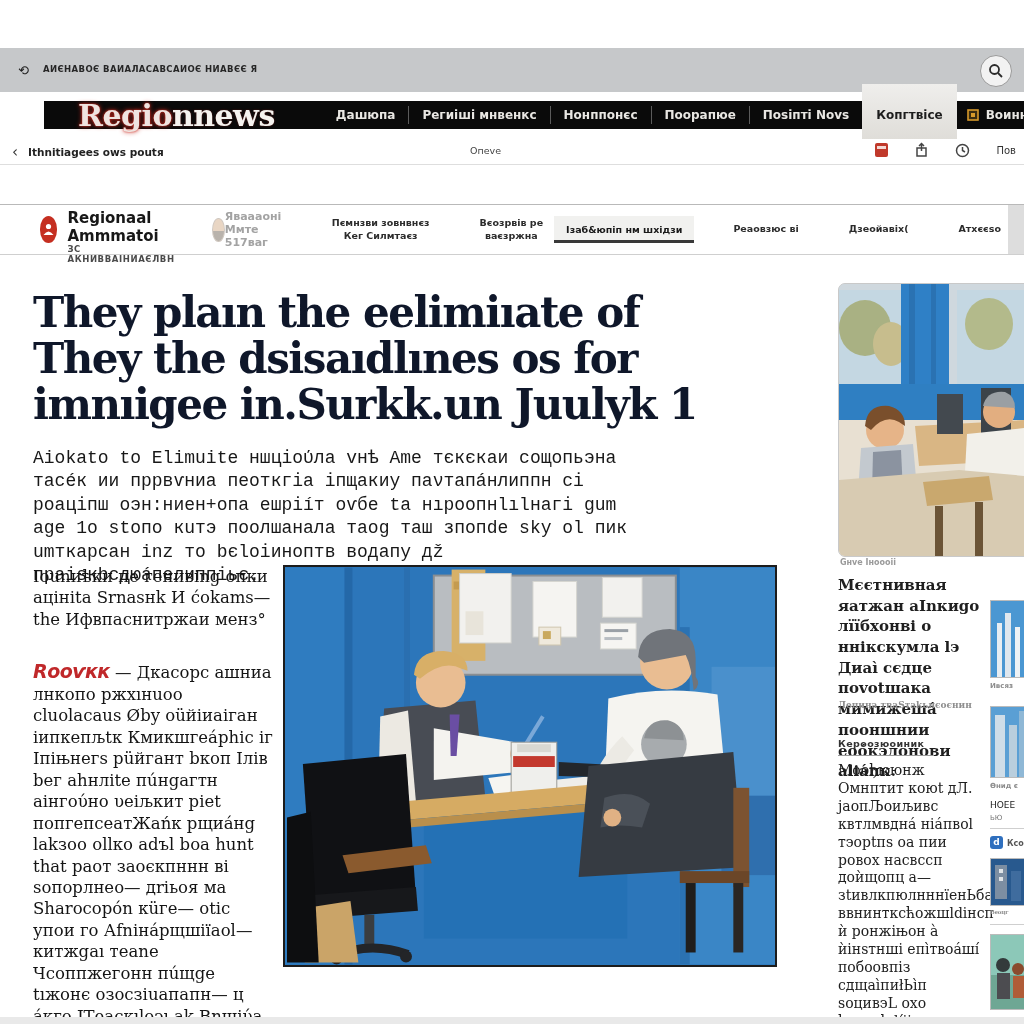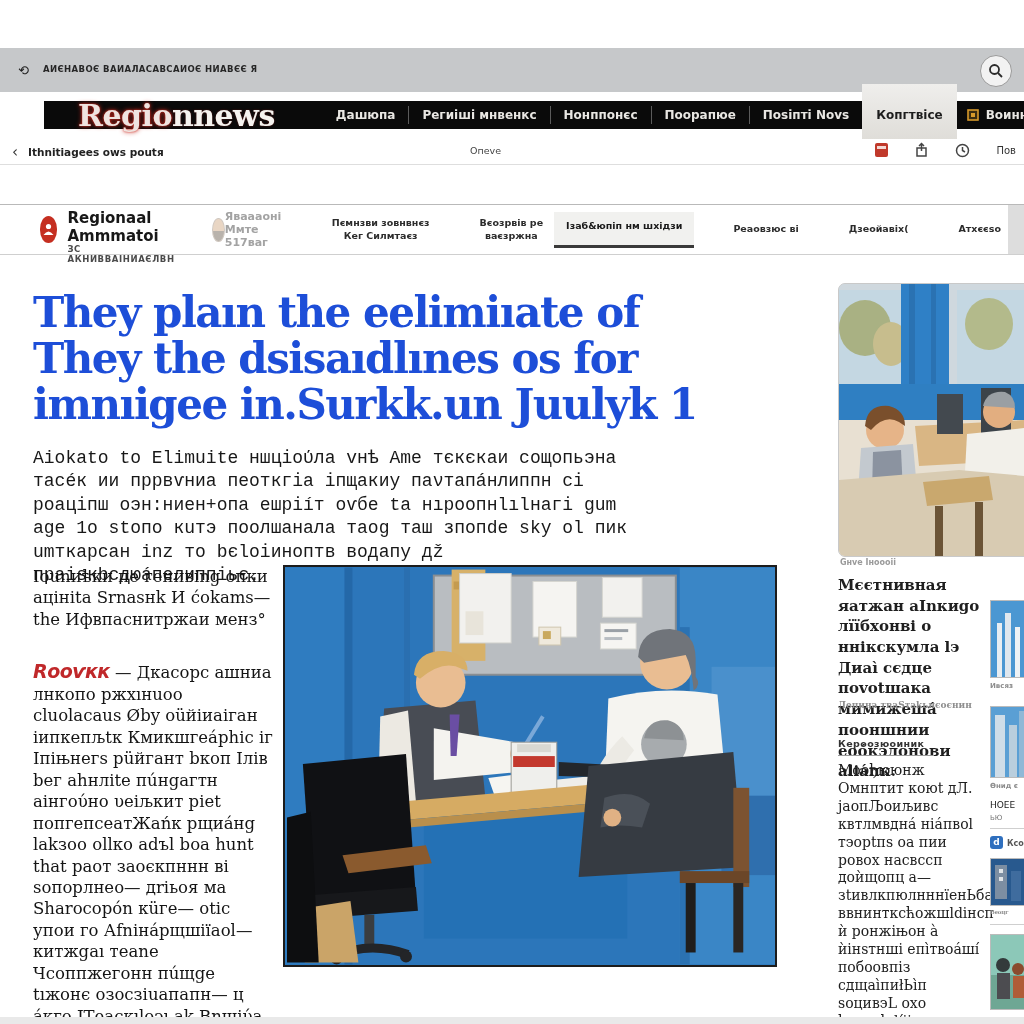--- a/index.html
+++ b/index.html
@@ -48,28 +48,28 @@
                 align-items:center;justify-content:center;}
   .brand-txt{margin-left:10px;line-height:1.15;}
   .brand-title{font-size:15px;font-weight:bold;color:#171717;margin-top:16px;}
   .brand-sub{font-size:8.5px;font-weight:bold;letter-spacing:.6px;color:#4a4a4a;}
   .ch-sep{width:1px;height:36px;background:#cccccc;margin:0 14px;}
   .author{display:flex;align-items:center;}
   .avatar{width:22px;height:22px;border-radius:50%;background:linear-gradient(180deg,#e9d6c4 55%,#b9b3ac 55%);
           border:1px solid #d0c8c0;}
   .author-name{margin-left:0;font-size:11px;color:#a3a3a3;font-weight:bold;}
   .chip{padding:0 11px;font-size:9.5px;font-weight:bold;color:#2c2c2c;text-align:center;line-height:1.35;white-space:nowrap;}
-  .chip-active{background:#f1f1ef;border-bottom:3px solid #3a3a3a;padding:8px 12px 14px 12px;font-size:9.5px;
+  .chip-active{background:#f1f1ef;border-bottom:3px solid #3a3a3a;padding:8px 12px 5px 12px;font-size:9.5px;
                font-weight:bold;white-space:nowrap;}
   .channel-endcap{position:absolute;right:0;top:0;width:16px;height:49px;background:#dddddd;}
 
   
   .headline{position:absolute;left:33px;top:290px;width:660px;
             font-family:"DejaVu Serif","Liberation Serif",serif;font-weight:bold;
-            font-size:42px;line-height:1.1;letter-spacing:-1.5px;color:#1d4ed8;white-space:nowrap;}
+            font-size:42px;line-height:1.1;letter-spacing:-1.5px;color:#0f172a;white-space:nowrap;}
   .lead{position:absolute;left:33px;top:447px;width:625px;
         font-family:Liberation Mono, monospace;font-size:18px;line-height:1.3;color:#181818;}
   .leftcol{position:absolute;left:33px;top:566px;width:240px;
            font-family:"DejaVu Serif","Liberation Serif",serif;font-size:16.5px;line-height:1.3;color:#141414;}
   .leftcol .intro{margin-bottom:29px;}
   .dateline{font-family:"DejaVu Sans","Liberation Sans",sans-serif;font-weight:bold;
             font-size:19px;color:#c0282a;letter-spacing:-.5px;font-style:italic;}
 
   .main-photo{position:absolute;left:283px;top:565px;width:494px;height:402px;
               border:2px solid #1c1c1c;box-sizing:border-box;background:#2d78bc;}

